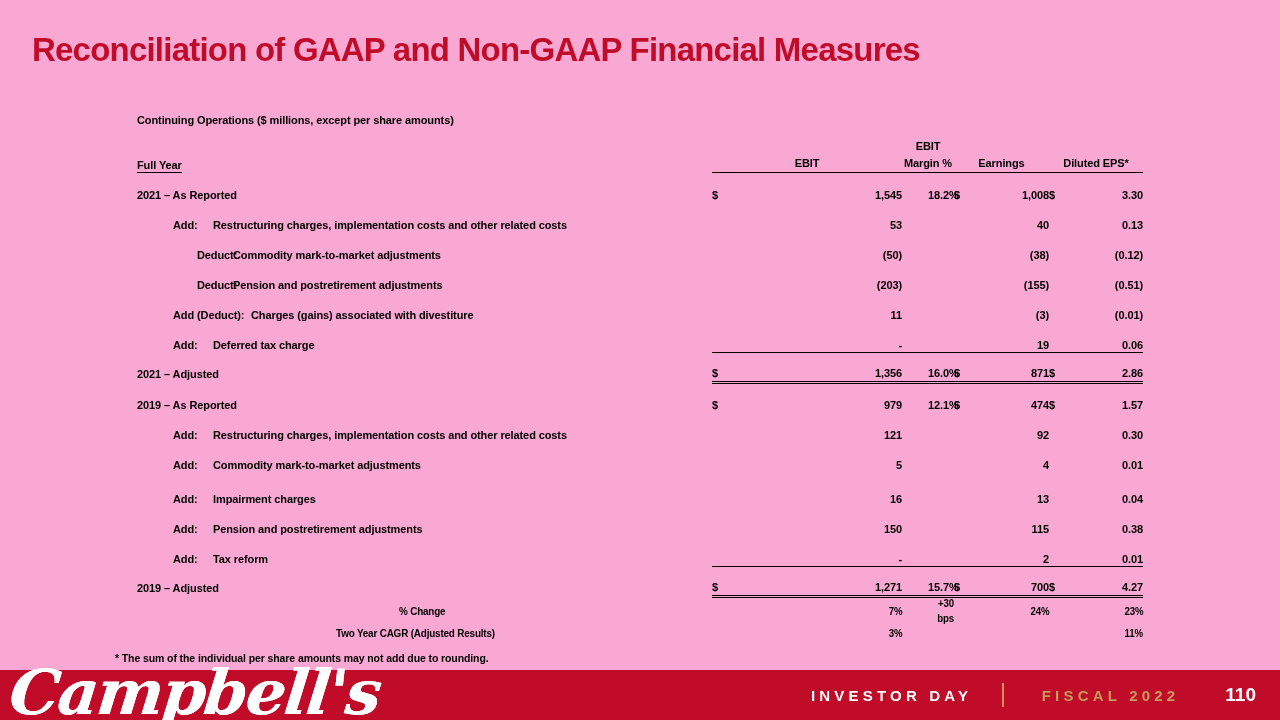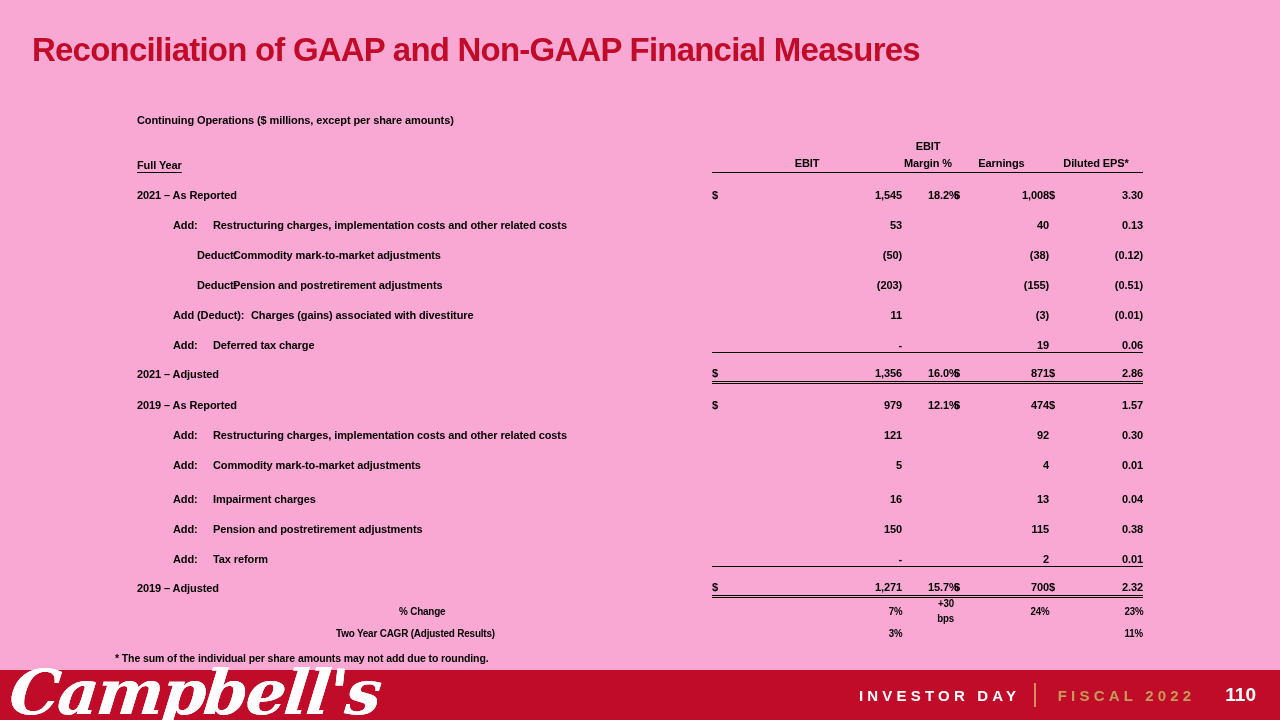--- a/index.html
+++ b/index.html
@@ -95,21 +95,21 @@
     font-family: "DejaVu Serif", serif;
     font-style: italic; font-weight: 700;
     font-size: 62px; color: #ffffff;
     letter-spacing: -2px;
     transform: scaleX(1.02) skewX(-6deg);
     transform-origin: left top;
     text-shadow: 0 0 0 #fff;
   }
   .footer-right {
     position: absolute; right: 24px; top: 0; height: 50px;
-    display: flex; align-items: center; gap: 14px;
+    display: flex; align-items: center; gap: 30px;
   }
   .investor-day {
     font-size: 15px; font-weight: 700; color: #ffffff;
     letter-spacing: 4.2px;
   }
   .divider-bar { width: 1.5px; height: 24px; background: #d9a566; opacity: .85; }
   .fiscal {
     font-size: 15px; font-weight: 700; color: #c69a5a;
     letter-spacing: 4.2px;
     margin-left: 8px;
@@ -305,21 +305,21 @@
           </tr>
           <tr class="row total">
             <td>2019 – Adjusted</td>
             <td class="cur tot-cell">$</td>
             <td class="num tot-cell">1,271</td>
             <td class="tot-cell"></td>
             <td class="num tot-cell">15.7%</td>
             <td class="cur tot-cell">$</td>
             <td class="num tot-cell">700</td>
             <td class="cur tot-cell">$</td>
-            <td class="num tot-cell">2.32</td>
+            <td class="num tot-cell">4.27</td>
           </tr>
         </tbody>
     </table>
   </div>
 
   <div class="pct-block">
     <table>
       <colgroup>
         <col class="c-label">
           <col class="c-cur1">

